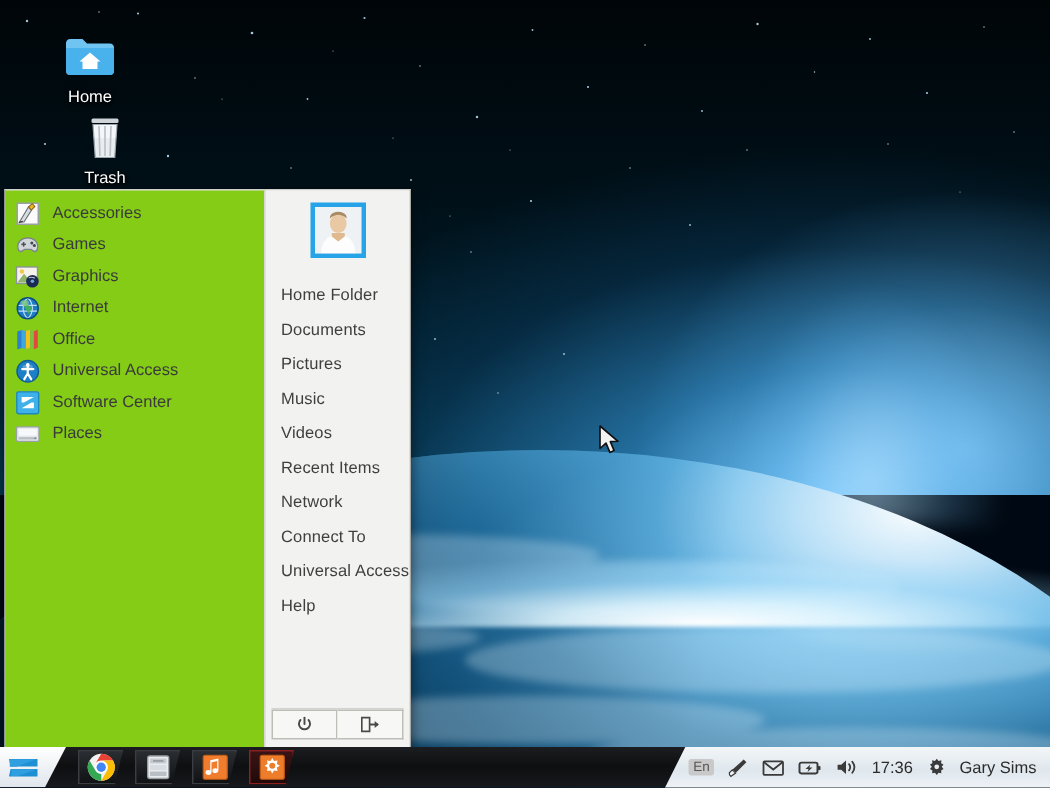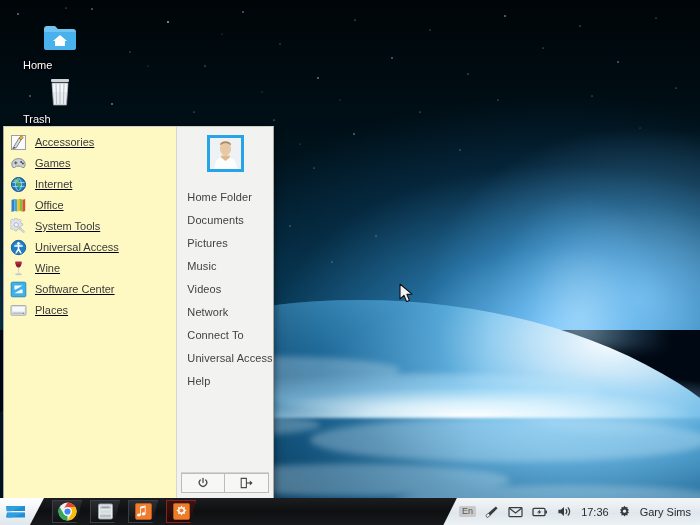--- a/index.html
+++ b/index.html
@@ -49,46 +49,45 @@
     background:radial-gradient(ellipse 470px 60px at 560px 118px, rgba(255,255,255,1) 0%, rgba(230,248,255,.85) 22%, rgba(150,215,250,.4) 48%, rgba(0,0,0,0) 76%);
     filter:blur(1.5px);
   }
   .clouds{
     position:absolute; left:-50px; top:330px; width:820px; height:220px;
     opacity:.5; filter:blur(3px);
   }
 
   
   .desk-icon{
-    position:absolute; width:74px; cursor:default;
+    position:absolute; width:74px; text-align:center; cursor:default;
   }
   .desk-icon .glyph{ height:42px; display:flex; align-items:center; justify-content:center;}
   .desk-icon .lbl{
     color:#fff; font-size:11px; margin-top:1px;
     text-shadow:0 1px 2px #000, 0 0 3px #000;
   }
   #ico-home{ left:23px; top:16px; }
-  #ico-trash{ left:23px; top:70px; }
+  #ico-trash{ left:33px; top:70px; }
 
   
   #menu{
     position:absolute; left:3px; top:126px; width:271px; height:373px;
     background:#f2f2f0;
     border:1px solid #a9a9a5;
     border-top-color:#cfcfcb;
     box-shadow:0 2px 8px rgba(0,0,0,.55);
     display:flex;
     font-size:11px;
   }
   #menu-left{
     width:174px; height:100%;
-    background:#fef9c3;
+    background:#84cc16;
     border-right:1px solid #d6d6d2;
     padding-top:5px;
-    text-decoration:underline;
   }
   .cat{
     display:flex; align-items:center; gap:8px;
     height:21px; padding:0 6px;
     color:#3a3a3a;
   }
   .cat .ci{ width:17px; height:17px; flex:0 0 17px; display:block; }
   .cat .ct{ font-size:11px; line-height:1; }
 
   #menu-right{
@@ -293,20 +292,31 @@
       <svg class="ci" viewBox="0 0 17 17">
         <path d="M3.4 5.5 Q1.2 7.8 2 10.8 Q2.6 13 4.4 12.6 L6.4 11.2 L10.6 11.2 L12.6 12.6 Q14.4 13 15 10.8 Q15.8 7.8 13.6 5.5 Q11.6 3.6 8.5 3.6 Q5.4 3.6 3.4 5.5 Z" fill="#cfd5d9" stroke="#7c838a" stroke-width=".9"></path>
         <rect x="4.2" y="7.4" width="3.1" height="1" fill="#4a5157"></rect>
         <rect x="5.25" y="6.35" width="1" height="3.1" fill="#4a5157"></rect>
         <circle cx="11.2" cy="7" r="1" fill="#3f464c"></circle>
         <circle cx="12.9" cy="8.6" r="1" fill="#3f464c"></circle>
       </svg>
       <span class="ct">Games</span>
     </div>
 
+    <div class="cat">
+      <svg class="ci" viewBox="0 0 17 17">
+        <rect x="1" y="2" width="14" height="11" fill="#f5f3ec" stroke="#8d9198" stroke-width=".9"></rect>
+        <path d="M1.6 12.4 L6 6.5 L9 10 L11.4 7.6 L14.4 12.4 Z" fill="#8fb36b"></path>
+        <circle cx="4.6" cy="5" r="1.5" fill="#f2c94c"></circle>
+        <circle cx="11.6" cy="11.5" r="4.2" fill="#1b2a55"></circle>
+        <circle cx="11.6" cy="11.5" r="1.2" fill="#6fa8d8"></circle>
+        <path d="M9.2 9.2 Q11 8.4 13.2 9.4" stroke="#ffffff" stroke-width=".8" fill="none" opacity=".7"></path>
+      </svg>
+      <span class="ct">Graphics</span>
+    </div>
 
     <div class="cat">
       <svg class="ci" viewBox="0 0 17 17">
         <circle cx="8.5" cy="8.5" r="7" fill="#1e7bc4"></circle>
         <path d="M8.5 1.5 Q11.6 4.6 11.6 8.5 Q11.6 12.4 8.5 15.5 Q5.4 12.4 5.4 8.5 Q5.4 4.6 8.5 1.5 Z" fill="none" stroke="#bfe2f7" stroke-width=".8"></path>
         <path d="M1.8 6.6 L15.2 6.6 M1.8 10.4 L15.2 10.4" stroke="#bfe2f7" stroke-width=".8"></path>
         <path d="M4 4 Q6.5 2.6 9 3.4 Q7 5.6 9.6 6.8 Q12 8 10.4 10 Q8.8 12 10 14" fill="#4bb54b" opacity=".85"></path>
         <circle cx="8.5" cy="8.5" r="7" fill="none" stroke="#0d4d80" stroke-width="1"></circle>
         <ellipse cx="6.4" cy="5" rx="3" ry="1.8" fill="#ffffff" opacity=".28"></ellipse>
       </svg>
@@ -318,52 +328,32 @@
         <path d="M1.5 3 L4.5 2 L4.5 14 L1.5 15 Z" fill="#2f7fd0"></path>
         <path d="M4.5 2 L7.3 2.6 L7.3 14.6 L4.5 14 Z" fill="#3fa9df"></path>
         <path d="M7.3 2.6 L10 1.8 L10 13.8 L7.3 14.6 Z" fill="#f2c21a"></path>
         <path d="M10 1.8 L12.6 2.8 L12.6 14.8 L10 13.8 Z" fill="#7fbf3f"></path>
         <path d="M12.6 2.8 L15.2 1.9 L15.2 13.9 L12.6 14.8 Z" fill="#e04a3c"></path>
       </svg>
       <span class="ct">Office</span>
     </div>
 
 
-    <div class="cat">
-      <svg class="ci" viewBox="0 0 17 17">
-        <g fill="#dfe3e7" stroke="#aeb4ba" stroke-width=".8">
-          <path d="M7 1.4 L9.4 1.4 L9.8 3.3 L11.4 4 L13 3 L14.6 4.6 L13.6 6.2 L14.3 7.8 L16.2 8.2 L16.2 10 L14.3 10.4 L13.6 12 L14.6 13.6 L13 15.2 L11.4 14.2 L9.8 14.9 L9.4 16.6 L7 16.6 L6.6 14.9 L5 14.2 L3.4 15.2 L1.8 13.6 L2.8 12 L2.1 10.4 L0.4 10 L0.4 8.2 L2.1 7.8 L2.8 6.2 L1.8 4.6 L3.4 3 L5 4 L6.6 3.3 Z" transform="translate(-1.2,-1.4) scale(.86)"></path>
-        </g>
-        <circle cx="6.2" cy="6.8" r="2.1" fill="#f4f6f8" stroke="#a6acb2" stroke-width=".8"></circle>
-        <path d="M8.4 9 L13.6 13.8" stroke="#b6bcc2" stroke-width="2.2" stroke-linecap="round"></path>
-        <path d="M8.4 9 L13.6 13.8" stroke="#e6eaee" stroke-width="1" stroke-linecap="round"></path>
-      </svg>
-      <span class="ct">System Tools</span>
-    </div>
 
     <div class="cat">
       <svg class="ci" viewBox="0 0 17 17">
         <circle cx="8.5" cy="8.5" r="7.2" fill="#1c7fc7"></circle>
         <circle cx="8.5" cy="8.5" r="7.2" fill="none" stroke="#0f5b94" stroke-width=".9"></circle>
         <ellipse cx="8.5" cy="5.6" rx="3.4" ry="1.4" fill="#ffffff" opacity=".3"></ellipse>
         <circle cx="8.5" cy="4.3" r="1.3" fill="#ffffff"></circle>
         <path d="M8.5 5.8 L8.5 10 M4.8 7 L12.2 7 M8.5 10 L6.2 13.8 M8.5 10 L10.8 13.8" stroke="#ffffff" stroke-width="1.5" stroke-linecap="round" fill="none"></path>
       </svg>
       <span class="ct">Universal Access</span>
     </div>
 
-    <div class="cat">
-      <svg class="ci" viewBox="0 0 17 17">
-        <path d="M5.4 1.8 L11.6 1.8 Q11.6 7.4 8.5 7.8 Q5.4 7.4 5.4 1.8 Z" fill="#8b1b2e"></path>
-        <path d="M5.4 1.8 L11.6 1.8 Q11.5 3.2 11.2 4.3 L5.8 4.3 Q5.5 3.2 5.4 1.8 Z" fill="#a8283c"></path>
-        <rect x="8" y="7.6" width="1" height="6" fill="#cfd4d8"></rect>
-        <ellipse cx="8.5" cy="14.2" rx="3.3" ry="1" fill="#c3c9ce"></ellipse>
-      </svg>
-      <span class="ct">Wine</span>
-    </div>
 
     <div class="cat">
       <svg class="ci" viewBox="0 0 17 17">
         <rect x="1.2" y="1.2" width="14.6" height="14.6" rx="1.2" fill="#3eb0ea"></rect>
         <rect x="1.2" y="1.2" width="14.6" height="14.6" rx="1.2" fill="none" stroke="#1d86bd" stroke-width=".9"></rect>
         <path d="M4.4 4.6 L12.6 4.6 L6 8.4 L12.6 8.4 L12.6 12.2 L4.4 12.2 L11 8.4 L4.4 8.4 Z" fill="#ffffff"></path>
       </svg>
       <span class="ct">Software Center</span>
     </div>
 
@@ -391,20 +381,21 @@
         </svg>
       </div>
     </div>
 
     <div id="place-list">
       <div class="place">Home Folder</div>
       <div class="place">Documents</div>
       <div class="place">Pictures</div>
       <div class="place">Music</div>
       <div class="place">Videos</div>
+      <div class="place">Recent Items</div>
       <div class="place">Network</div>
       <div class="place">Connect To</div>
       <div class="place">Universal Access</div>
       <div class="place">Help</div>
     </div>
 
     <div id="menu-actions">
       <div class="act">
         <svg width="12" height="12" viewBox="0 0 12 12">
           <path d="M6 1.4 L6 5.6" stroke="#4a4a4a" stroke-width="1.3" stroke-linecap="round"></path>

